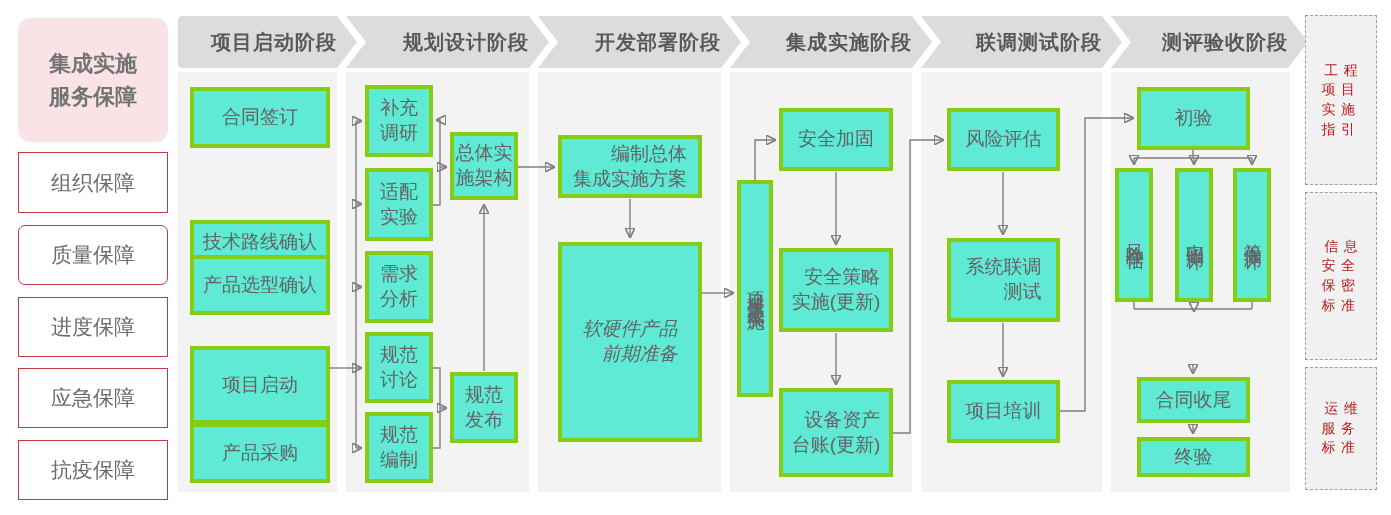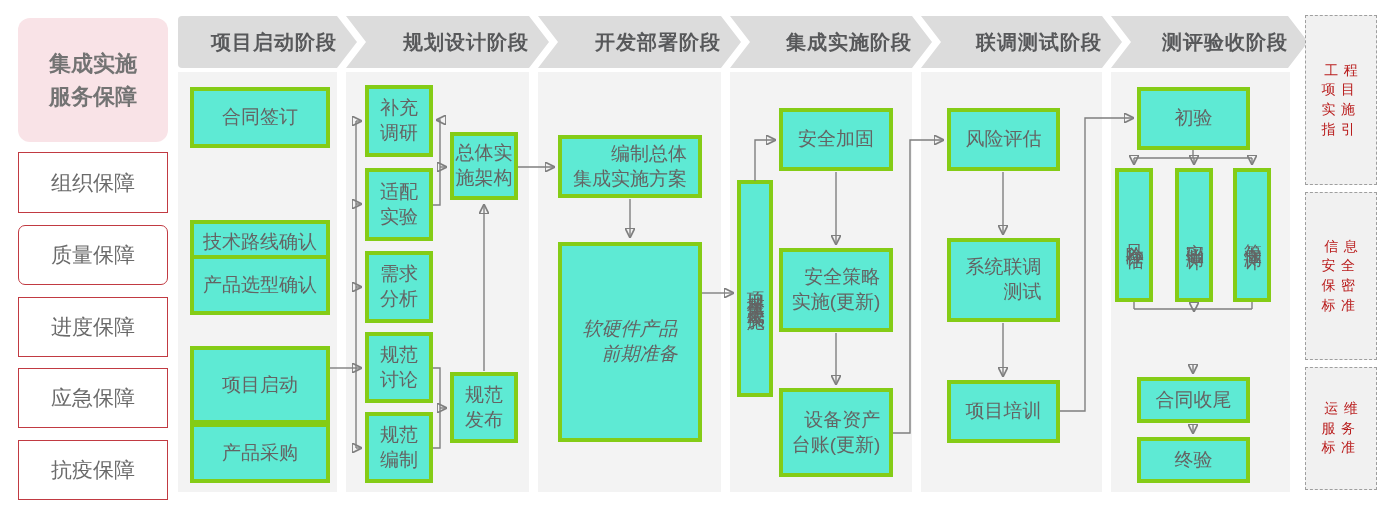--- a/index.html
+++ b/index.html
@@ -116,21 +116,21 @@
   <div class="node" style="left:947px;top:108px;width:113px;height:63px;">风险评估</div>
   <div class="node" style="left:947px;top:238px;width:113px;height:84px;">系统联调
 测试</div>
   <div class="node" style="left:947px;top:380px;width:113px;height:63px;">项目培训</div>
 
   <div class="node" style="left:1137px;top:87px;width:113px;height:63px;">初验</div>
   <div class="node vnode" style="left:1115px;top:168px;width:38px;height:134px;">风险评估</div>
   <div class="node vnode" style="left:1175px;top:168px;width:38px;height:134px;">密码测评</div>
   <div class="node vnode" style="left:1233px;top:168px;width:38px;height:134px;">等保测评</div>
   <div class="node" style="left:1137px;top:377px;width:113px;height:46px;">合同收尾</div>
-  <div class="node" style="left:1137px;top:437px;width:113px;height:46px;">终验</div>
+  <div class="node" style="left:1137px;top:437px;width:113px;height:40px;">终验</div>
 
   <div class="rp" style="left:1305px;top:15px;width:72px;height:170px;">工程
 项目
 实施
 指引</div>
   <div class="rp" style="left:1305px;top:192px;width:72px;height:168px;">信息
 安全
 保密
 标准</div>
   <div class="rp" style="left:1305px;top:367px;width:72px;height:123px;">运维

